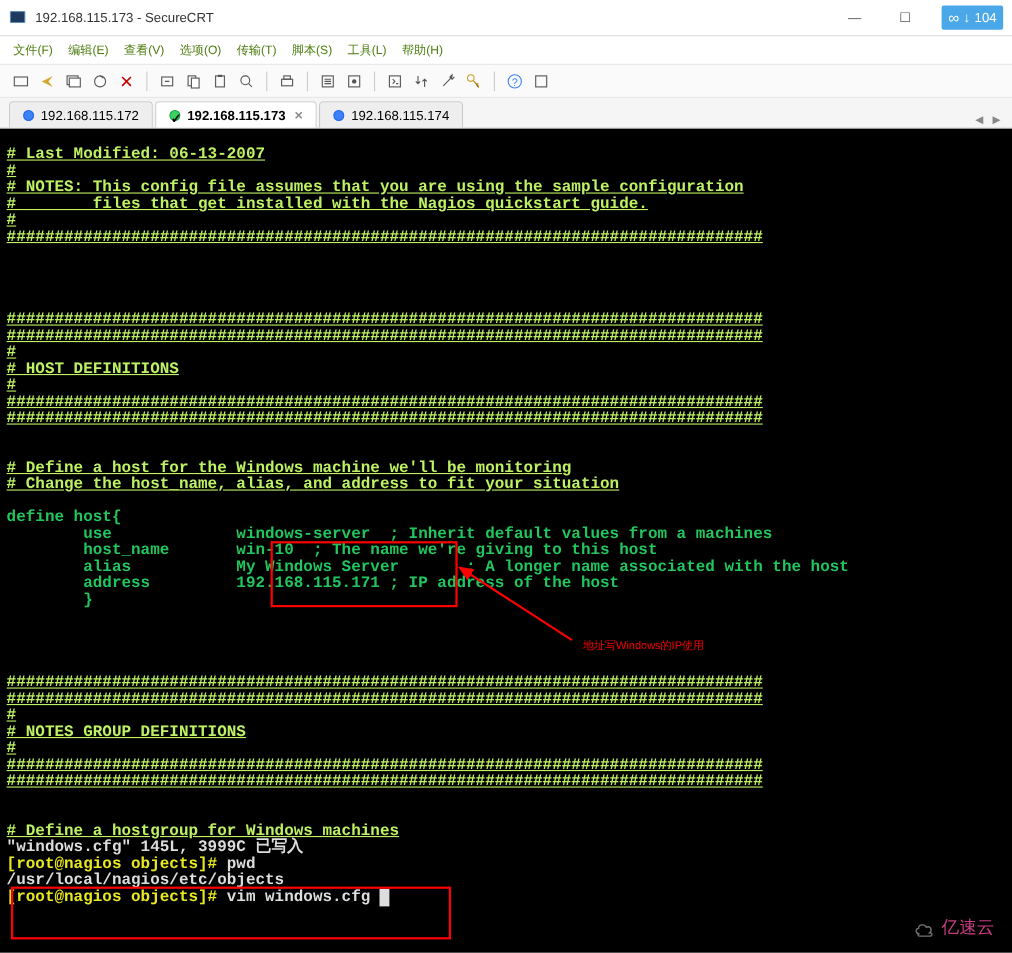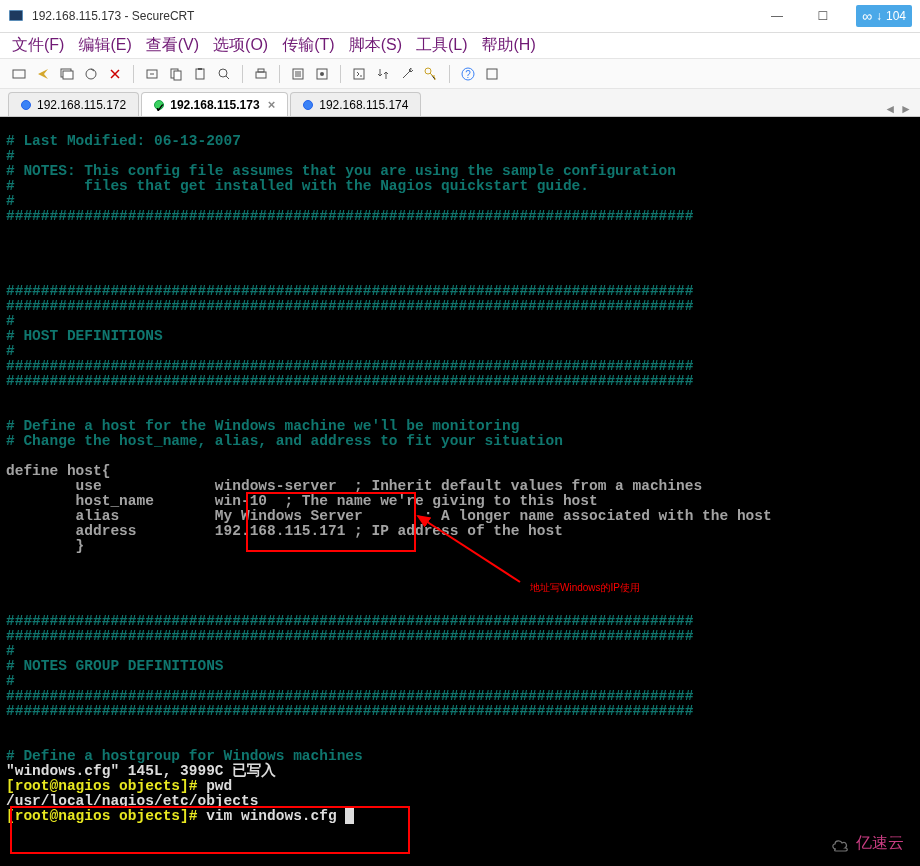--- a/index.html
+++ b/index.html
@@ -5,34 +5,34 @@
 * { margin: 0; padding: 0; box-sizing: border-box; }
 body { font-family: "Microsoft YaHei", sans-serif; font-size: 12px; background: #fff; width: 920px; height: 866px; overflow: hidden; position: relative; }
 .titlebar { height: 30px; border-bottom: 1px solid #ddd; display: flex; align-items: center; padding: 16px 8px; background: #fff; }
 .titlebar .app-icon { width: 16px; height: 16px; margin-right: 8px; }
 .titlebar .title-text { flex: 1; font-size: 12px; color: #333; }
 .titlebar .win-controls { display: flex; align-items: center; gap: 20px; }
 .titlebar .win-btn { width: 26px; height: 20px; display: flex; align-items: center; justify-content: center; color: #555; }
 .badge-blue { background: #4aa8e8; color: #fff; padding: 3px 6px; font-size: 12px; display: flex; align-items: center; gap: 4px; border-radius: 2px; }
 .badge-blue .infinity { font-size: 14px; }
 .menubar { height: 26px; display: flex; align-items: center; padding: 0 12px; gap: 14px; border-bottom: 1px solid #e5e5e5; }
-.menubar span { font-size: 16px; color: #701a75; cursor: default; }
+.menubar span { font-size: 11px; color: #4d7c0f; cursor: default; }
 .toolbar { height: 30px; display: flex; align-items: center; padding: 0 10px; gap: 6px; border-bottom: 1px solid #e5e5e5; background: #fafafa; }
 .tool-icon { width: 18px; height: 18px; display: flex; align-items: center; justify-content: center; color: #555; }
 .tool-sep { width: 1px; height: 18px; background: #ccc; margin: 0 3px; }
 .tabbar { height: 28px; display: flex; align-items: flex-end; padding: 0 8px; border-bottom: 1px solid #c8c8c8; background: #f5f5f5; }
 .tab { height: 24px; padding: 0 12px; display: flex; align-items: center; gap: 6px; border: 1px solid #c8c8c8; border-bottom: none; border-radius: 4px 4px 0 0; background: #eee; margin-right: 2px; font-size: 12px; justify-content: flex-end; }
 .tab.active { background: #fff; font-weight: bold; }
 .tab .dot { width: 10px; height: 10px; border-radius: 50%; background: #3b82f6; border: 1px solid #2563eb; }
 .tab.active .dot { background: #3bd160; border: 1px solid #16a34a; }
 .tab .close { color: #888; font-size: 13px; margin-left: 2px; }
 .nav-arrows { margin-left: auto; display: flex; gap: 4px; color: #888; }
 .terminal { background: #000; color: #00dede; font-family: "Courier New", monospace; font-size: 14.5px; line-height: 15px; padding: 2px 6px; height: 750px; white-space: pre; overflow: hidden; position: relative; font-weight: bold; }
-.term-green { color: #0f766e; }
-.term-gray { color: #a3a3a3; }
+.term-green { color: #bef264; text-decoration: underline; }
+.term-gray { color: #22c55e; }
 .term-yellow { color: #e8e820; }
 .term-white { color: #ddd; }
 .annotation-box { position: absolute; border: 2px solid #ff0000; pointer-events: none; }
 .annotation-text { position: absolute; color: #ff0000; font-family: "Microsoft YaHei", sans-serif; font-size: 10px; line-height: 20px; }
 .arrow { position: absolute; pointer-events: none; }
 .watermark { position: absolute; right: 16px; bottom: 12px; color: #ec4899; font-size: 16px; font-family: "Microsoft YaHei"; opacity: 0.85; display: flex; align-items: center; gap: 4px; margin-top: 40px; }
 </style>
 </head>
 <body>
 

